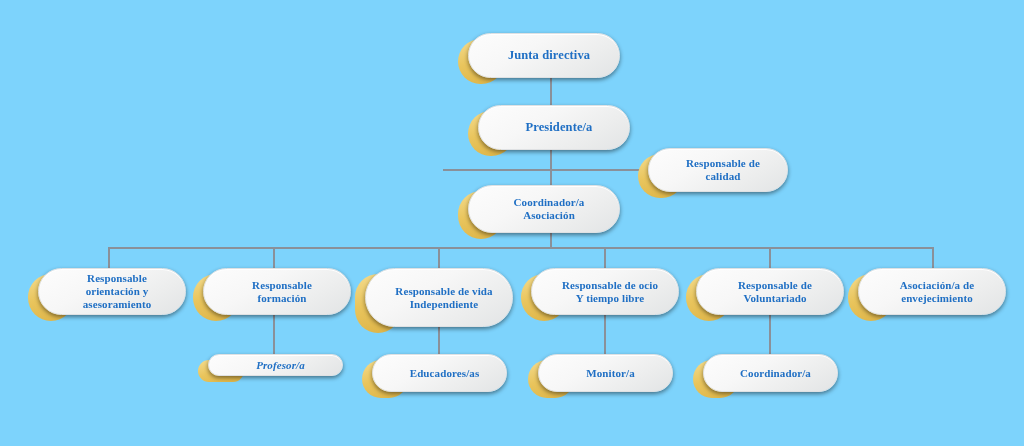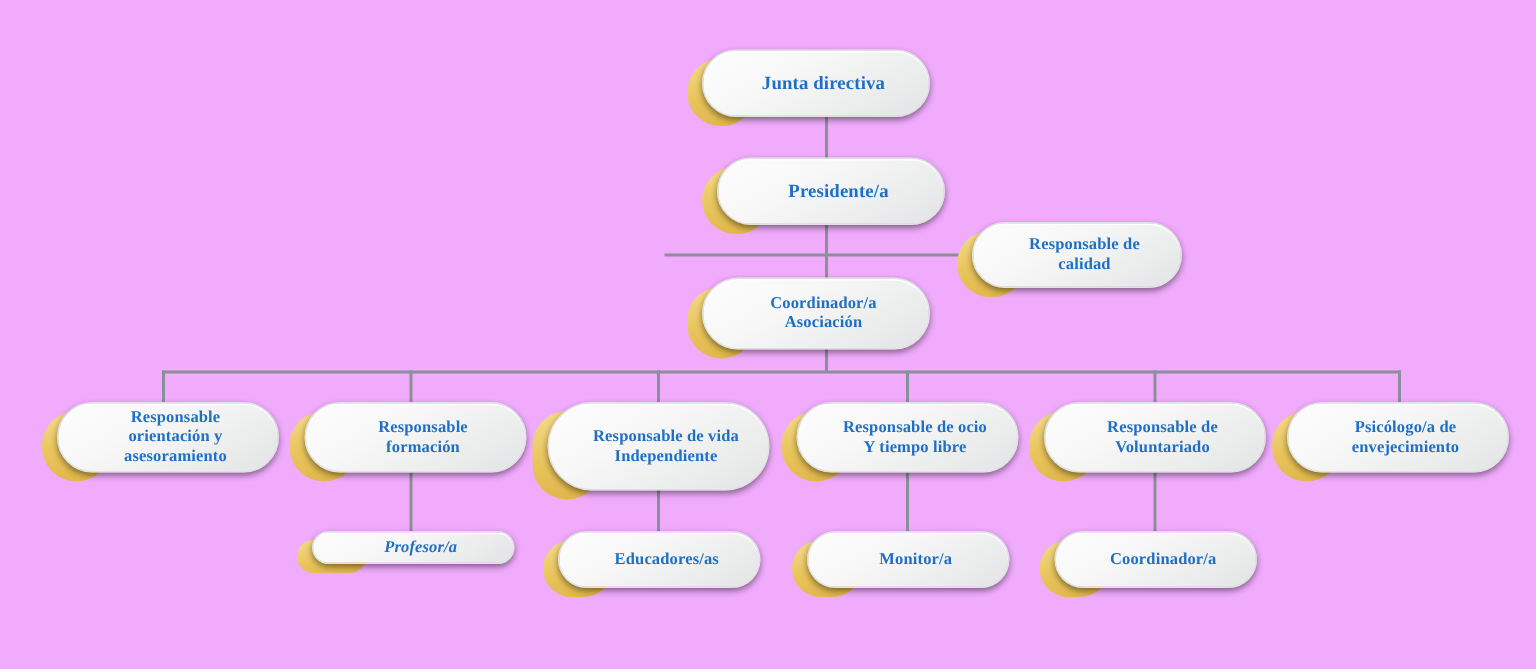--- a/index.html
+++ b/index.html
@@ -4,21 +4,21 @@
 <style>
   html, body {
     margin: 0;
     padding: 0;
     background: #000000;
   }
   #chart-root {
     position: relative;
     width: 1024px;
     height: 446px;
-    background: #f0abfc;
+    background: #7dd3fc;
     overflow: hidden;
     font-family: "Liberation Serif", "DejaVu Serif", serif;
   }
 
   
   .conn {
     position: absolute;
     background: #8a9099;
     z-index: 1;
   }
@@ -167,21 +167,21 @@
     <div class="crescent"></div>
     <div class="pill">
       <span class="label">Responsable  de
 Voluntariado</span>
     </div>
   </div>
 
   <div class="node size-sm" style="left:858px; top:268px; width:148px; height:47px;">
     <div class="crescent"></div>
     <div class="pill">
-      <span class="label">Psicólogo/a de
+      <span class="label">Asociación/a de
 envejecimiento</span>
     </div>
   </div>
 
   <div class="node size-sm" style="left:208px; top:354px; width:135px; height:22px;font-style:italic;">
     <div class="crescent"></div>
     <div class="pill">
       <span class="label">Profesor/a</span>
     </div>
   </div>

